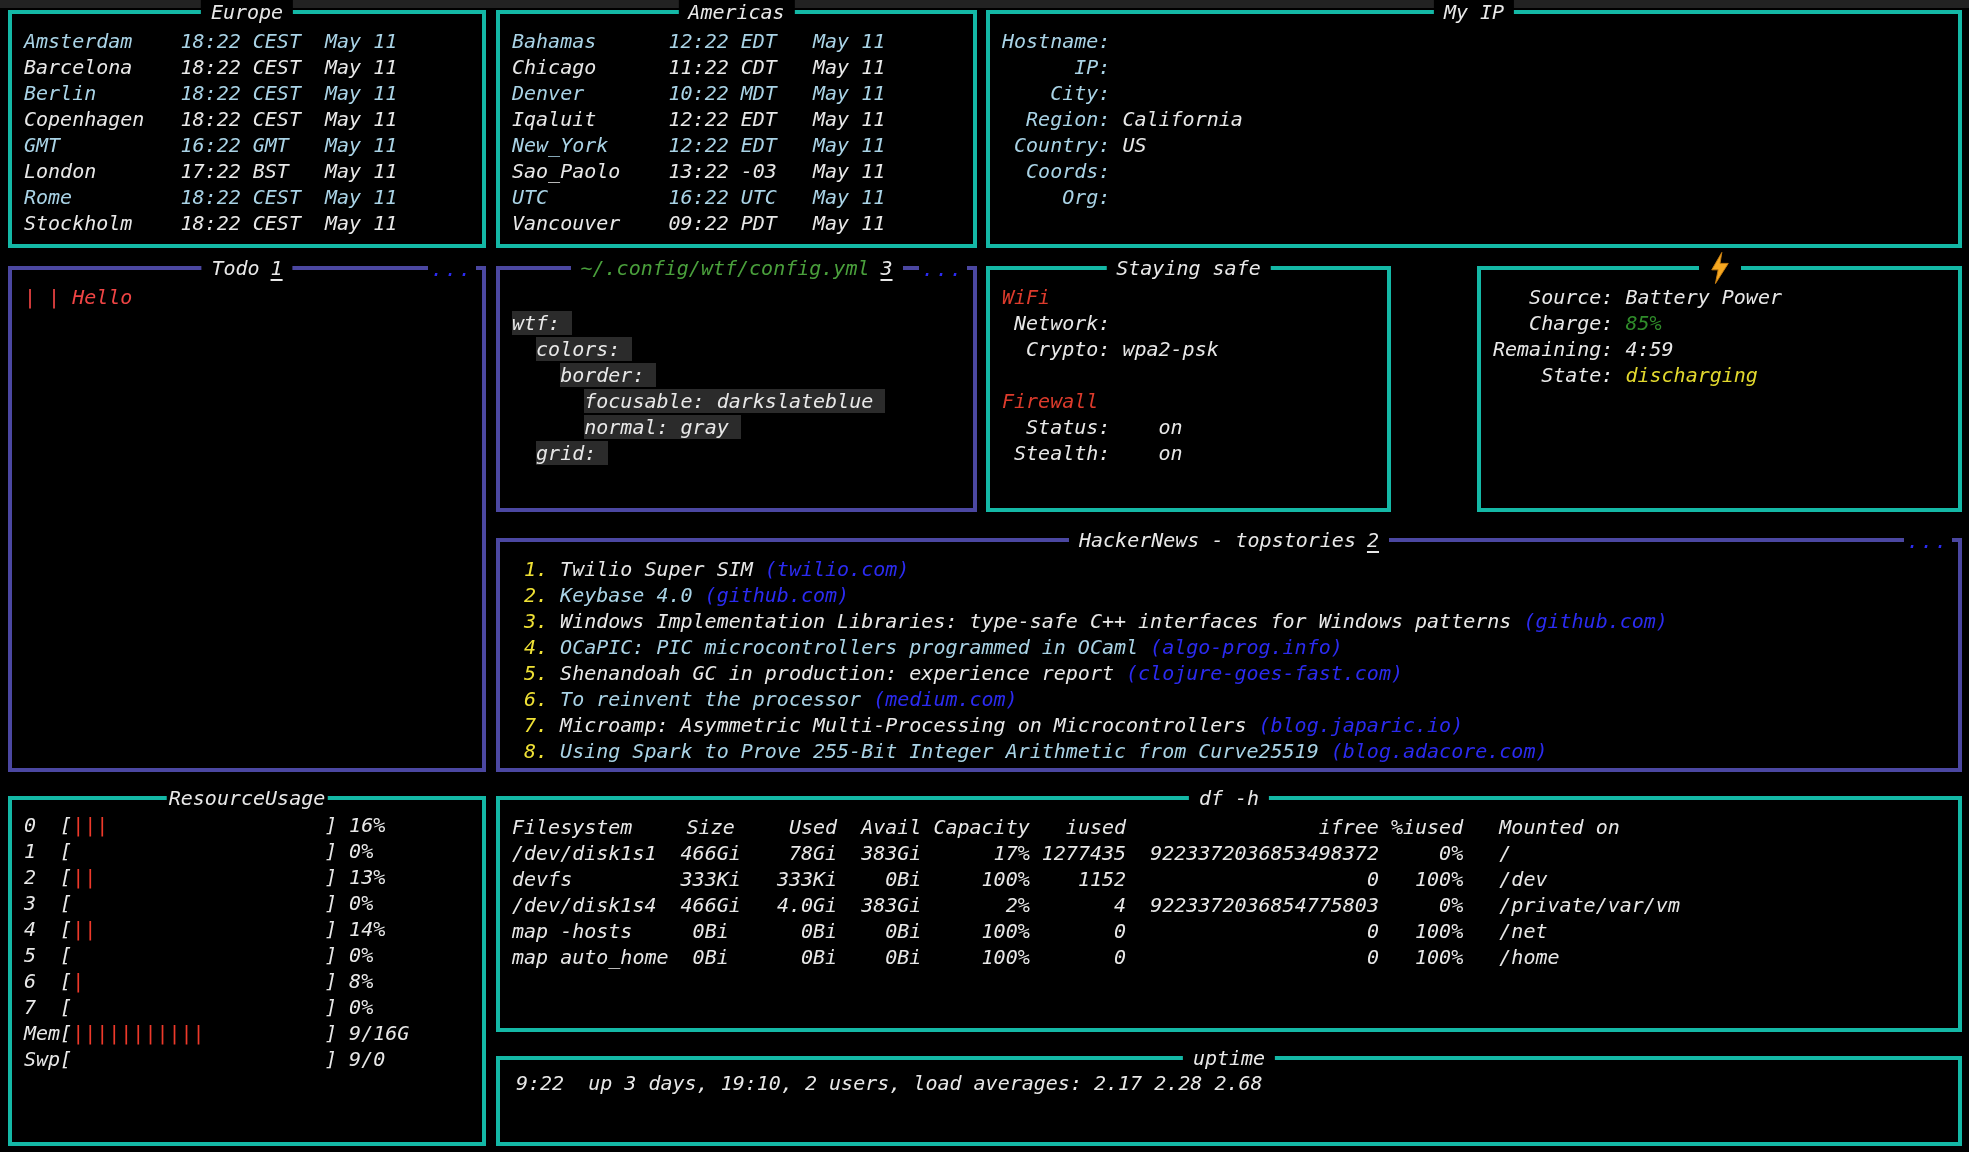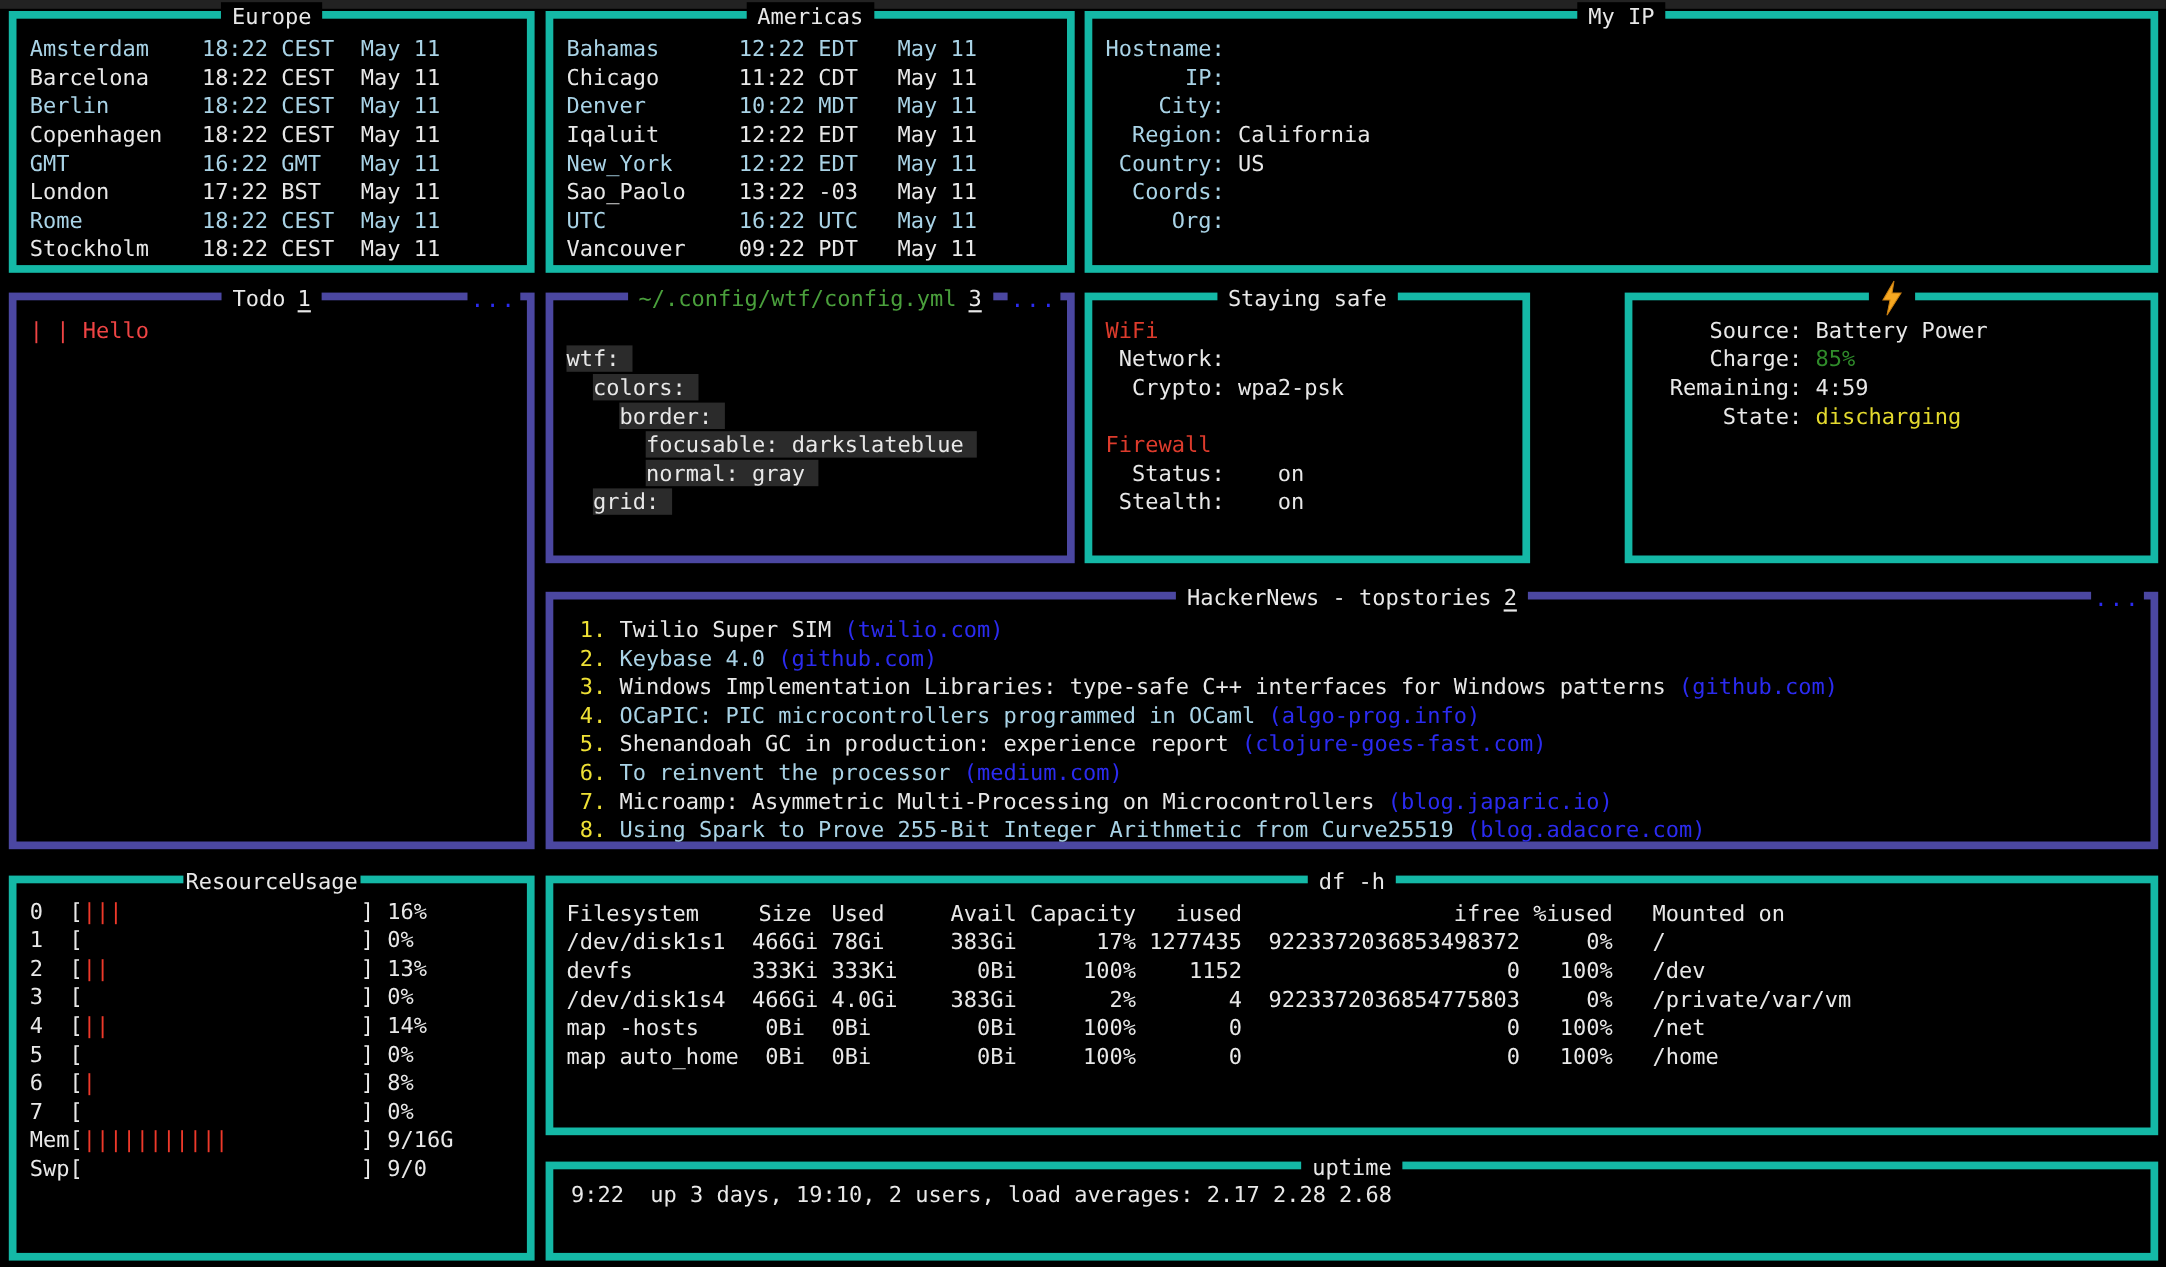--- a/index.html
+++ b/index.html
@@ -2,21 +2,21 @@
 <html><head>
 <meta charset="utf-8">
 <style>
   html,body{margin:0;padding:0;background:#000;}
   body{
     width:1969px;height:1152px;position:relative;overflow:hidden;
     font-family:"DejaVu Sans Mono","Liberation Mono",monospace;
     font-size:20px;line-height:26px;color:#e8e8e8;
   }
   .topstrip{position:absolute;left:0;top:0;width:100%;height:8px;background:#222;}
-  .panel{position:absolute;border:7px solid #14b8a6;background:#000;box-sizing:border-box;}
+  .panel{position:absolute;border:4px solid #14b8a6;background:#000;box-sizing:border-box;font-style:italic;}
   .panel.focusable{border-color:#4b47a1;}
   .ptitle{
     position:absolute;top:-15px;left:50%;transform:translateX(-50%);
     background:#000;padding:0 10px;white-space:nowrap;color:#e8e8e8;z-index:2;
   }
   .ptitle .idx{margin-left:11px;text-decoration:underline;text-underline-offset:4px;color:#e8e8e8;}
   .ptitle.green-title > span:first-child{color:#4aa03c;}
   .more{
     position:absolute;top:-14px;right:6px;background:#000;padding:0 3px;
     color:#2b2bf0;letter-spacing:2px;z-index:2;
@@ -31,21 +31,21 @@
   
   .kv{display:flex;white-space:pre;}
   .kv .k{color:#a9d3e6;text-align:right;}
   .kv .v{margin-left:1ch;color:#e8e8e8;}
   .myip .kv .k{width:9ch;}
   .safety .kv .k{width:9ch;color:#e8e8e8;}
   .safety .sec-head{color:#dd3b2c;}
   .safety .fw .v{margin-left:4ch;}
   .battery .kv .k{width:10ch;color:#e8e8e8;}
   .battery .kv{justify-content:flex-start;}
-  .batt-wrap{padding-top:14px;margin-left:22px;}
+  .batt-wrap{padding-top:14px;}
   .v.green{color:#2f8b2a;}
   .v.yellow{color:#e3d92e;}
   
   .cfgline{white-space:pre;}
   .cfgline .hl{background:#2b2b2b;padding-right:1ch;}
   
   .hn-row{display:flex;white-space:pre;}
   .hn-row .num{width:2ch;text-align:right;color:#efe135;}
   .hn-row .title{margin-left:1ch;}
   .hn-row.white .title{color:#e8e8e8;}
@@ -54,21 +54,21 @@
   
   .rrow{display:flex;white-space:pre;}
   .rrow .rlab{width:3ch;}
   .rrow .rbar{width:21ch;color:#ee392a;overflow:hidden;}
   .rrow .rval{margin-left:1ch;}
   
   .dfrow{display:flex;white-space:pre;}
   .dfrow span{display:inline-block;}
   .c0{width:13ch;text-align:left;}
   .c1{width:7ch;text-align:center;}
-  .c2{width:7ch;text-align:left;}
+  .c2{width:7ch;text-align:right;}
   .c3{width:7ch;text-align:right;}
   .c4{width:9ch;text-align:right;}
   .c5{width:8ch;text-align:right;}
   .c6{width:21ch;text-align:right;}
   .c7{width:7ch;text-align:right;}
   .c8{margin-left:3ch;text-align:left;}
   .bolt{
     position:absolute;top:-18px;left:50%;transform:translateX(-50%);
     background:#000;padding:0 10px;z-index:2;line-height:0;
   }

